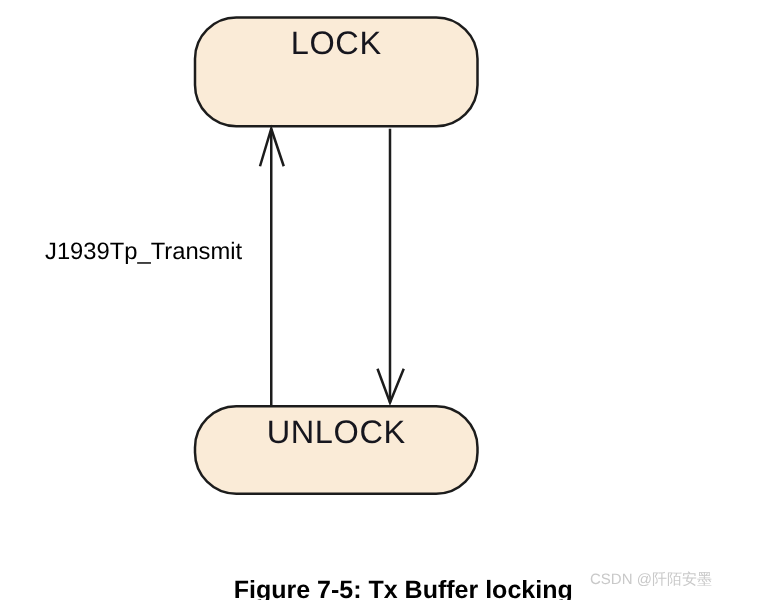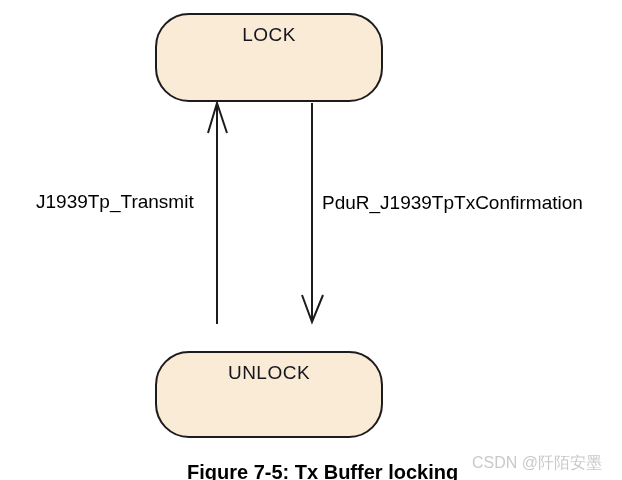--- a/index.html
+++ b/index.html
@@ -19,23 +19,23 @@
     left: 155px;
     width: 228px;
     background: var(--state-fill, #faebd7);
     border: 2.5px solid var(--state-border, #1c1c1c);
     border-radius: 34px;
     box-sizing: border-box;
     text-align: center;
     padding-top: 7px;
   }
   .state-lock   { top: 13px;  height: 89px; }
-  .state-unlock { top: 324px; height: 87px; margin-top: 27px; }
+  .state-unlock { top: 324px; height: 72px; }
   .state-label {
-    font-size: 19px;
+    font-size: 26px;
     line-height: 25px;
     letter-spacing: 0.5px;
     color: var(--state-text, #16161e);
   }
   .arrow-layer {
     position: absolute;
     left: 0; top: 0;
     width: 622px; height: 480px;
     pointer-events: none;
   }
@@ -60,21 +60,21 @@
     font-size: 20px;
     line-height: 22px;
     font-weight: bold;
     color: var(--caption-text, #000000);
     white-space: nowrap;
   }
   .watermark {
     position: absolute;
     left: 472px;
     top: 452px;
-    font-size: 16px;
+    font-size: 12px;
     line-height: 22px;
     color: var(--watermark-text, #c9c9c9);
     white-space: nowrap;
   }
 </style>
 </head>
 <body>
 
 <div class="stage">
 
@@ -96,19 +96,18 @@
     <g>
       <line class="arrow-stroke" x1="312" y1="103" x2="312" y2="322"></line>
       <polyline class="arrow-stroke" points="302,295 312,322 323,295"></polyline>
     </g>
   </svg>
 
   <div class="t-label t-label-left">
     <div>J1939Tp_Transmit</div>
   </div>
 
-  <div class="t-label t-label-right">PduR_J1939TpTxConfirmation</div>
 
   <div class="caption">Figure 7-5: Tx Buffer locking</div>
 
   <div class="watermark">CSDN @阡陌安墨</div>
 
 </div>
 
 </body></html>

